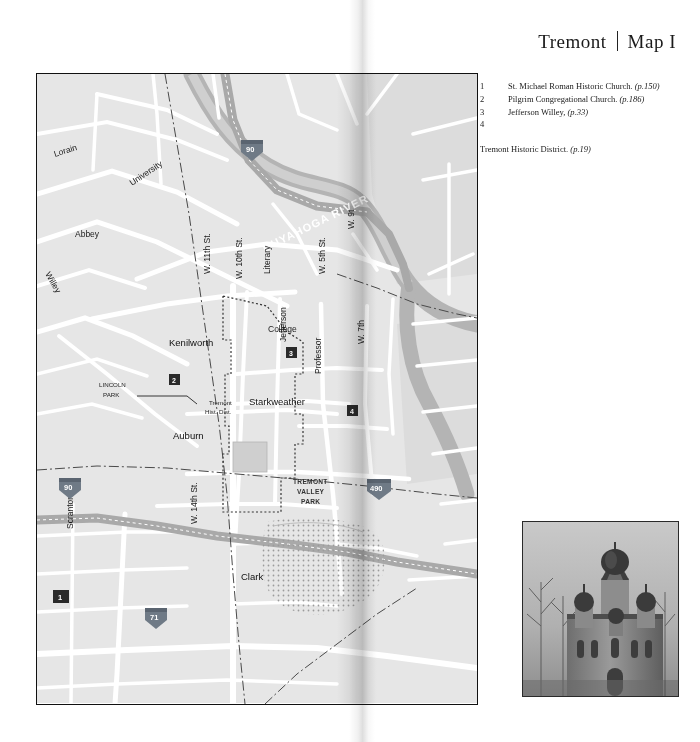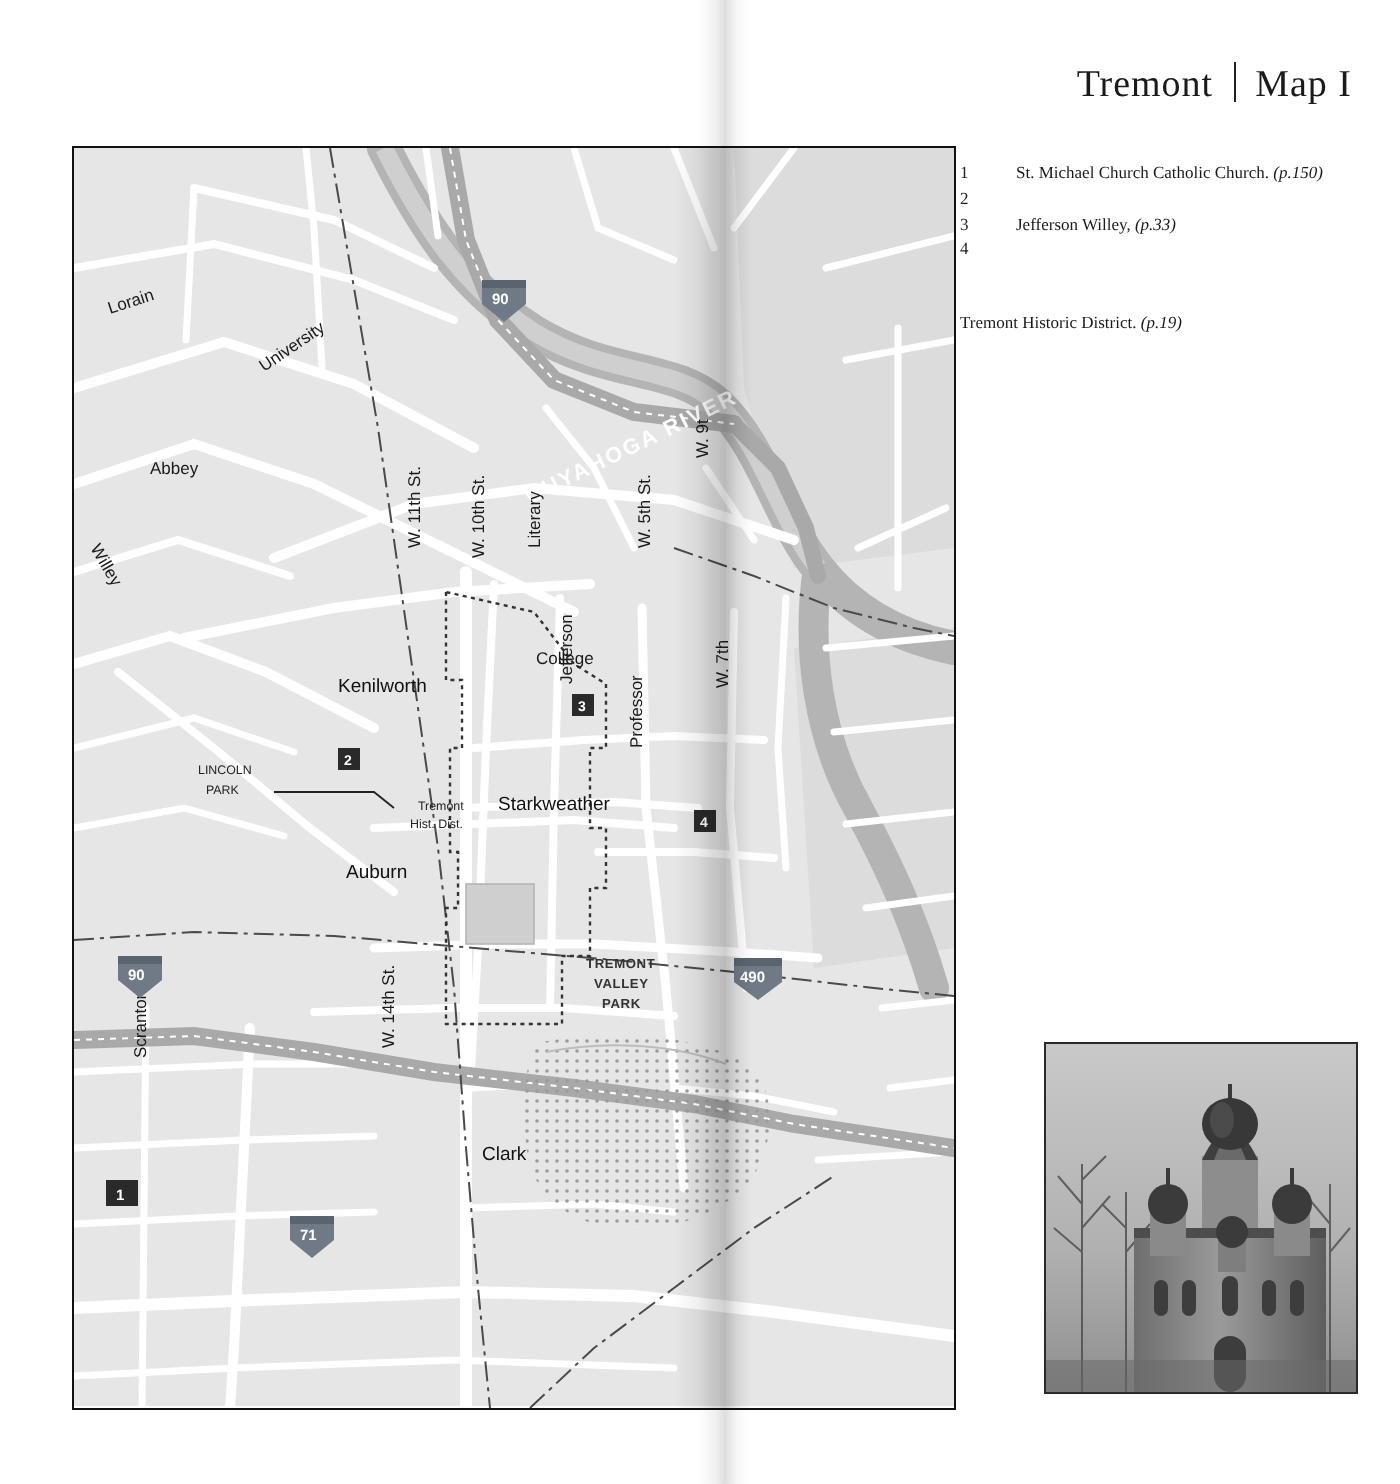--- a/index.html
+++ b/index.html
@@ -55,21 +55,21 @@
     color: #222;
   }
   .legend-text {
     flex: 1;
   }
   .legend-text i {
     font-style: italic;
     text-align: right;
   }
   .legend-note {
-    margin-top: 24px;
+    margin-top: 12px;
     font-size: 8.5px;
   }
   .legend-note i { font-style: italic; }
 
   
   .map-frame {
     position: absolute;
     left: 36px;
     top: 73px;
     width: 440px;
@@ -157,25 +157,26 @@
 <div class="page-header">
   <span>Tremont</span>
   <span class="rule"></span>
   <span>Map I</span>
 </div>
 
 <div class="legend">
 
   <div class="legend-row">
     <span class="legend-num">1</span>
-    <span class="legend-text"><span>St. Michael Church Catholic Church.</span> <i>(p.150)</i></span>
+    <span class="legend-text"><span>St. Michael Roman Historic Church.</span> <i>(p.150)</i></span>
   </div>
 
   <div class="legend-row">
     <span class="legend-num">2</span>
+    <span class="legend-text"><span>Pilgrim Congregational Church.</span> <i>(p.186)</i></span>
   </div>
 
   <div class="legend-row">
     <span class="legend-num">3</span>
     <span class="legend-text"><span>Jefferson Willey,</span> <i>(p.33)</i></span>
   </div>
 
   <div class="legend-row">
     <span class="legend-num">4</span>
   </div>

